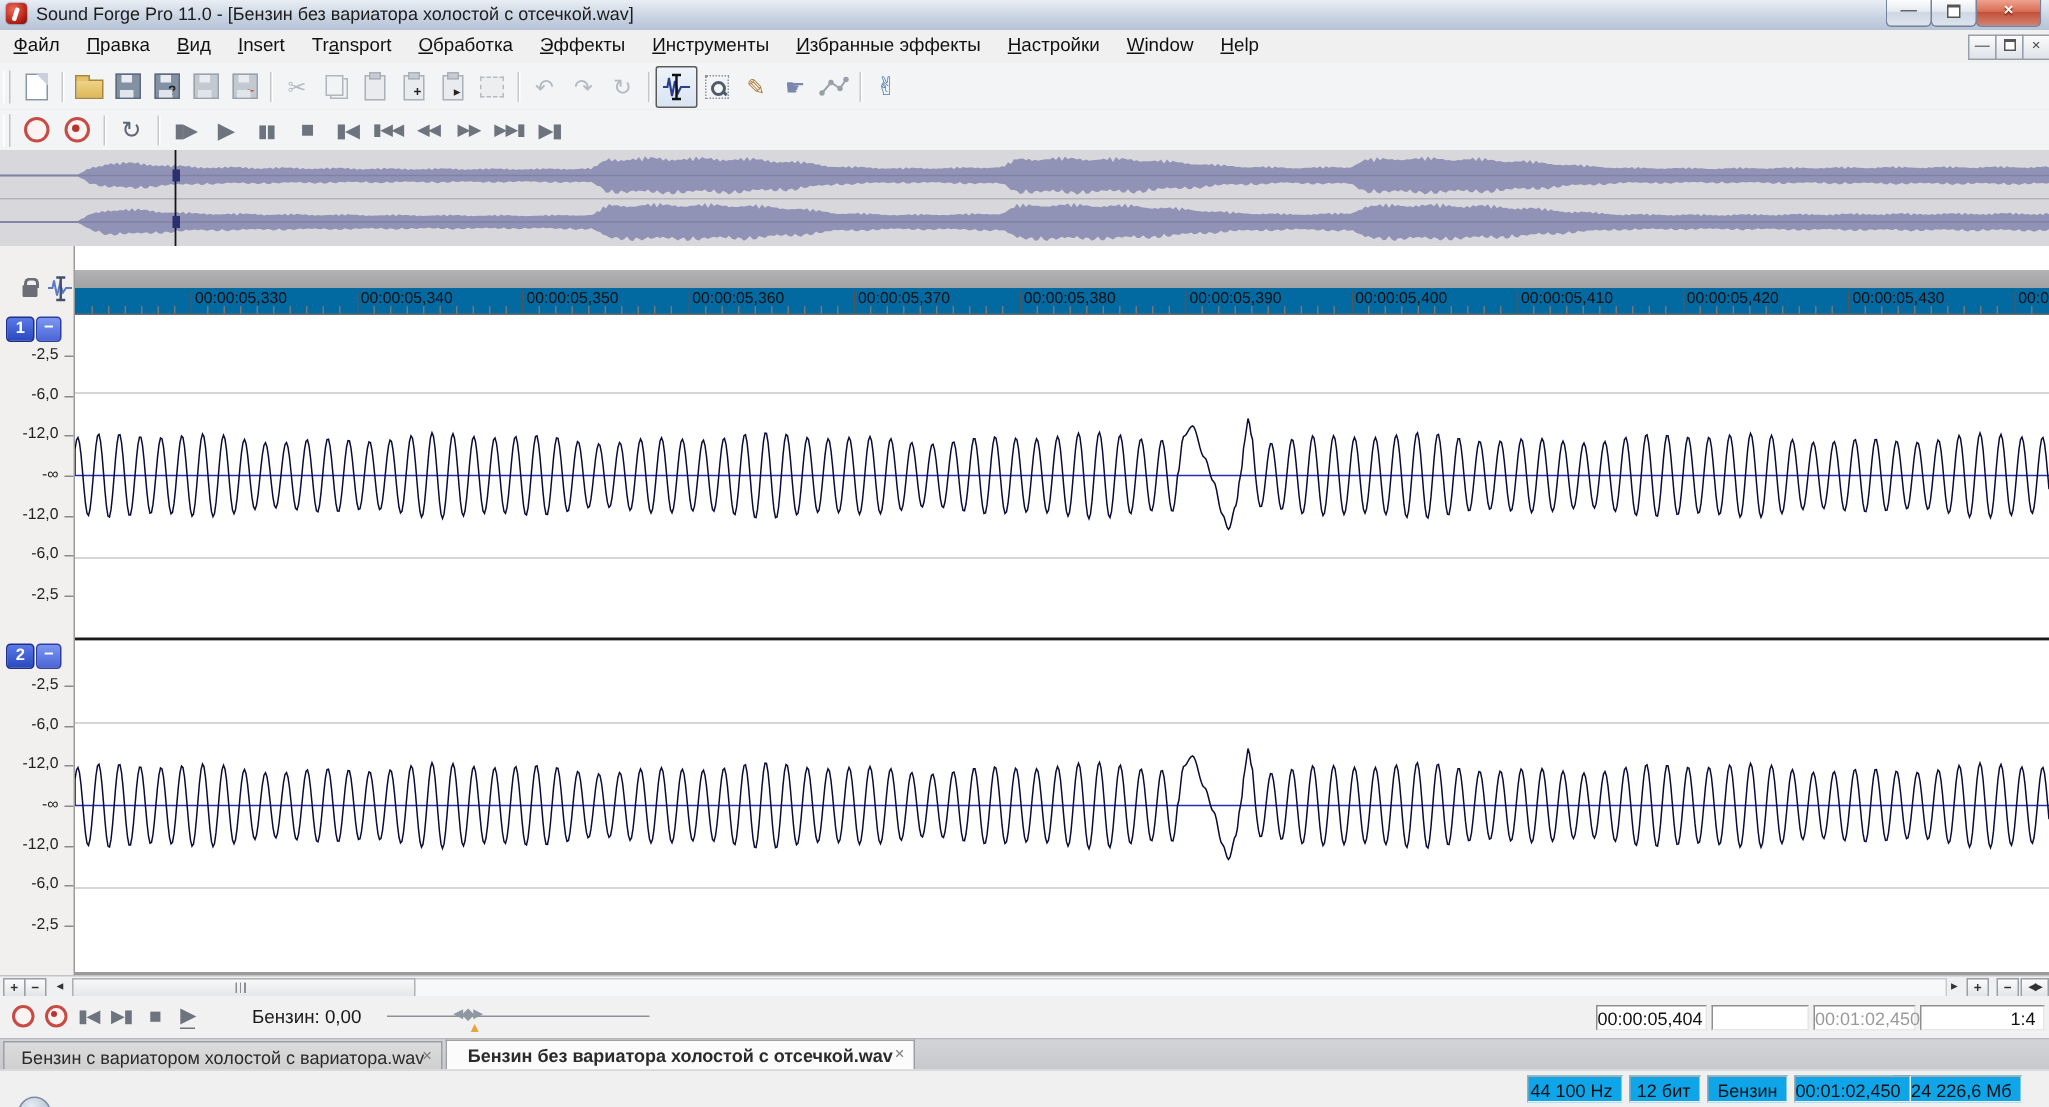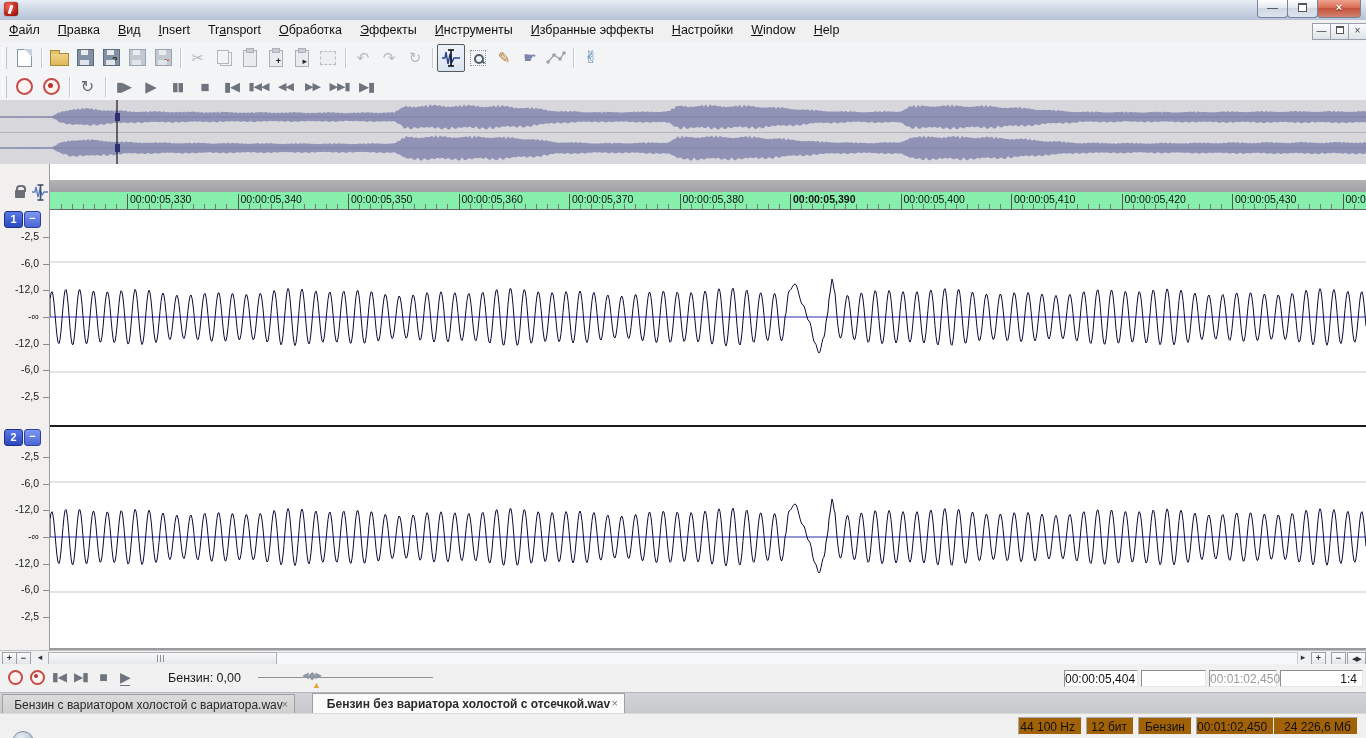--- a/index.html
+++ b/index.html
@@ -64,21 +64,21 @@
   .rec{width:13px;height:13px;border:2px solid #c64b45;border-radius:50%;background:#fdf3f2;position:relative;}
   .rec.armed::after{content:"";position:absolute;left:3px;top:3px;width:5px;height:5px;background:#b8352e;border-radius:50%;}
   .rec.small{width:11px;height:11px;}
   .rec.small.armed::after{left:2.5px;top:2.5px;width:4px;height:4px;}
   
   #overview{position:absolute;left:0;top:100px;width:1366px;height:64px;background:#d8d8dc;border-bottom:1px solid #96969c;}
   
   #gutter{position:absolute;left:0;top:164px;width:49px;height:486px;background:#f1f0ef;border-right:1px solid #9b9b9b;}
   #main{position:absolute;left:50px;top:164px;width:1316px;height:486px;background:#fff;}
   #rulerbar{position:absolute;left:0;top:16px;width:1316px;height:12px;background:linear-gradient(#b3b3b5,#a2a2a5);border-bottom:1px solid #e8e8e8;}
-  #ruler{position:absolute;left:0;top:28px;width:1316px;height:18px;background:#86efac;overflow:hidden;}
+  #ruler{position:absolute;left:0;top:28px;width:1316px;height:18px;background:#0369a1;overflow:hidden;}
   .rlabel{position:absolute;top:1px;font-size:10.5px;color:#111;white-space:nowrap;}
   .rtickmaj{position:absolute;top:2px;width:1px;height:16px;background:#555;}
   .rtickmin{position:absolute;top:12px;width:1px;height:6px;background:#777;}
   .chsvg{position:absolute;left:0;}
   #chdivider{position:absolute;left:0;top:261px;width:1316px;height:2px;background:#1b1b1b;}
   #chtop{position:absolute;left:0;top:45px;width:1316px;height:1px;background:#6a6a6a;}
   #chbottom{position:absolute;left:0;top:484px;width:1316px;height:2px;background:#9a9a9a;}
   .dblabel{position:absolute;right:10px;font-size:10.5px;color:#222;}
   .dbtick{position:absolute;right:0;width:6px;height:1px;background:#8a8a8a;}
   .chnum{position:absolute;left:4px;width:17px;height:15px;background:linear-gradient(#5a79e8,#2b49c0);
@@ -108,30 +108,31 @@
   
   #tabbar{position:absolute;left:0;top:692px;width:1366px;height:21px;background:linear-gradient(#d2d4d7,#c6c8cc);border-top:1px solid #b4b6ba;}
   .tab{position:absolute;top:1px;height:19px;border:1px solid #9da0a4;border-bottom:none;
     font-size:12px;color:#2a2a2a;text-align:center;padding-top:3px;box-sizing:border-box;}
   .tab.inactive{background:linear-gradient(#dcdcdc,#cfcfcf);}
   .tab.active{background:#fbfbfb;font-weight:bold;height:20px;top:0;}
   .tabx{position:absolute;right:6px;top:3px;font-size:11px;color:#777;font-weight:normal;}
   
   #statusbar{position:absolute;left:0;top:713px;width:1366px;height:25px;background:#f0f0f0;border-top:1px solid #d8d8d8;}
   .sfield{position:absolute;top:3px;height:18px;border:1px solid #a9a9a9;border-right-color:#eee;border-bottom-color:#eee;
-    font-size:12px;color:#111;text-align:right;padding:2px 6px 0 0;box-sizing:border-box;background:#a16207;}
+    font-size:12px;color:#111;text-align:right;padding:2px 6px 0 0;box-sizing:border-box;background:#0ea5e9;}
   #orb{position:absolute;left:12px;top:731px;width:20px;height:20px;border-radius:50%;
     background:radial-gradient(circle at 40% 30%,#e8eef5,#9fb0c4);border:1px solid #7e8da0;}
   svg{display:block;}
 </style>
 </head>
 <body>
 
 <div id="titlebar">
   <div id="appicon"></div>
+  <span id="titletext">Sound Forge Pro 11.0 - [Бензин без вариатора холостой с отсечкой.wav]</span>
   <div class="wbtn" style="left:1257px;width:29px;">—</div>
   <div class="wbtn" style="left:1287px;width:29px;"><span class="mdirestore"></span></div>
   <div class="wbtn" id="btn-close" style="left:1317px;width:42px;">×</div>
 </div>
 
 <div id="menubar">
   <span id="menuitems"><span class="menuitem"><u>Ф</u>айл</span><span class="menuitem"><u>П</u>равка</span><span class="menuitem"><u>В</u>ид</span><span class="menuitem"><u>I</u>nsert</span><span class="menuitem">Tr<u>a</u>nsport</span><span class="menuitem"><u>О</u>бработка</span><span class="menuitem"><u>Э</u>ффекты</span><span class="menuitem"><u>И</u>нструменты</span><span class="menuitem"><u>И</u>збранные эффекты</span><span class="menuitem"><u>Н</u>астройки</span><span class="menuitem"><u>W</u>indow</span><span class="menuitem"><u>H</u>elp</span></span>
   <div class="mdibtn" style="left:1312px;">—</div>
   <div class="mdibtn" style="left:1330px;"><span class="mdirestore" style="margin-top:2px;width:6px;height:5px;"></span></div>
   <div class="mdibtn" style="left:1348px;">×</div>
@@ -406,21 +407,21 @@
       <div class="rtickmin" style="left: 640.55px;"></div>
       <div class="rtickmin" style="left: 651.6px;"></div>
       <div class="rtickmin" style="left: 662.65px;"></div>
       <div class="rtickmin" style="left: 673.7px;"></div>
       <div class="rtickmin" style="left: 684.75px;"></div>
       <div class="rtickmin" style="left: 695.8px;"></div>
       <div class="rtickmin" style="left: 706.85px;"></div>
       <div class="rtickmin" style="left: 717.9px;"></div>
       <div class="rtickmin" style="left: 728.95px;"></div>
       <div class="rtickmaj" style="left: 740px;"></div>
-      <div class="rlabel" style="left: 743px; font-weight: bold;">00:00:05,390</div>
+      <div class="rlabel" style="left: 743px;">00:00:05,390</div>
       <div class="rtickmin" style="left: 751.05px;"></div>
       <div class="rtickmin" style="left: 762.1px;"></div>
       <div class="rtickmin" style="left: 773.15px;"></div>
       <div class="rtickmin" style="left: 784.2px;"></div>
       <div class="rtickmin" style="left: 795.25px;"></div>
       <div class="rtickmin" style="left: 806.3px;"></div>
       <div class="rtickmin" style="left: 817.35px;"></div>
       <div class="rtickmin" style="left: 828.4px;"></div>
       <div class="rtickmin" style="left: 839.45px;"></div>
       <div class="rtickmaj" style="left: 850.5px;"></div>
@@ -530,23 +531,23 @@
   <span id="fsliderhandle">◄◆►</span>
   <span id="fsmarker">▲</span>
   <div class="timebox" style="left:1064px;width:74px;">00:00:05,404</div>
   <div class="timebox" style="left:1141px;width:65px;"></div>
   <div class="timebox dim" style="left:1209px;width:68px;">00:01:02,450</div>
   <div class="timebox" style="left:1280px;width:83px;">1:4</div>
 </div>
 
 <div id="tabbar">
     <div class="tab inactive" style="left: 2px; width: 293px;"><span>Бензин с вариатором холостой с вариатора.wav</span><span class="tabx">×</span></div>
-    <div class="tab active" style="left: 312px; width: 313px;"><span>Бензин без вариатора холостой с отсечкой.wav</span><span class="tabx">×</span></div>
+    <div class="tab active" style="left: 297px; width: 313px;"><span>Бензин без вариатора холостой с отсечкой.wav</span><span class="tabx">×</span></div>
   </div>
 
 <div id="statusbar">
-    <div class="sfield" style="right: 8px; width: 86px;">24 226,6 Мб</div>
+    <div class="sfield" style="right: 18px; width: 86px;">24 226,6 Мб</div>
     <div class="sfield" style="right: 92px; width: 78px;">00:01:02,450</div>
     <div class="sfield" style="right: 174px; width: 54px;">Бензин</div>
     <div class="sfield" style="right: 232px; width: 48px;">12 бит</div>
     <div class="sfield" style="right: 284px; width: 64px;">44 100 Hz</div>
   </div>
 <div id="orb"></div>
 
 </body></html>

